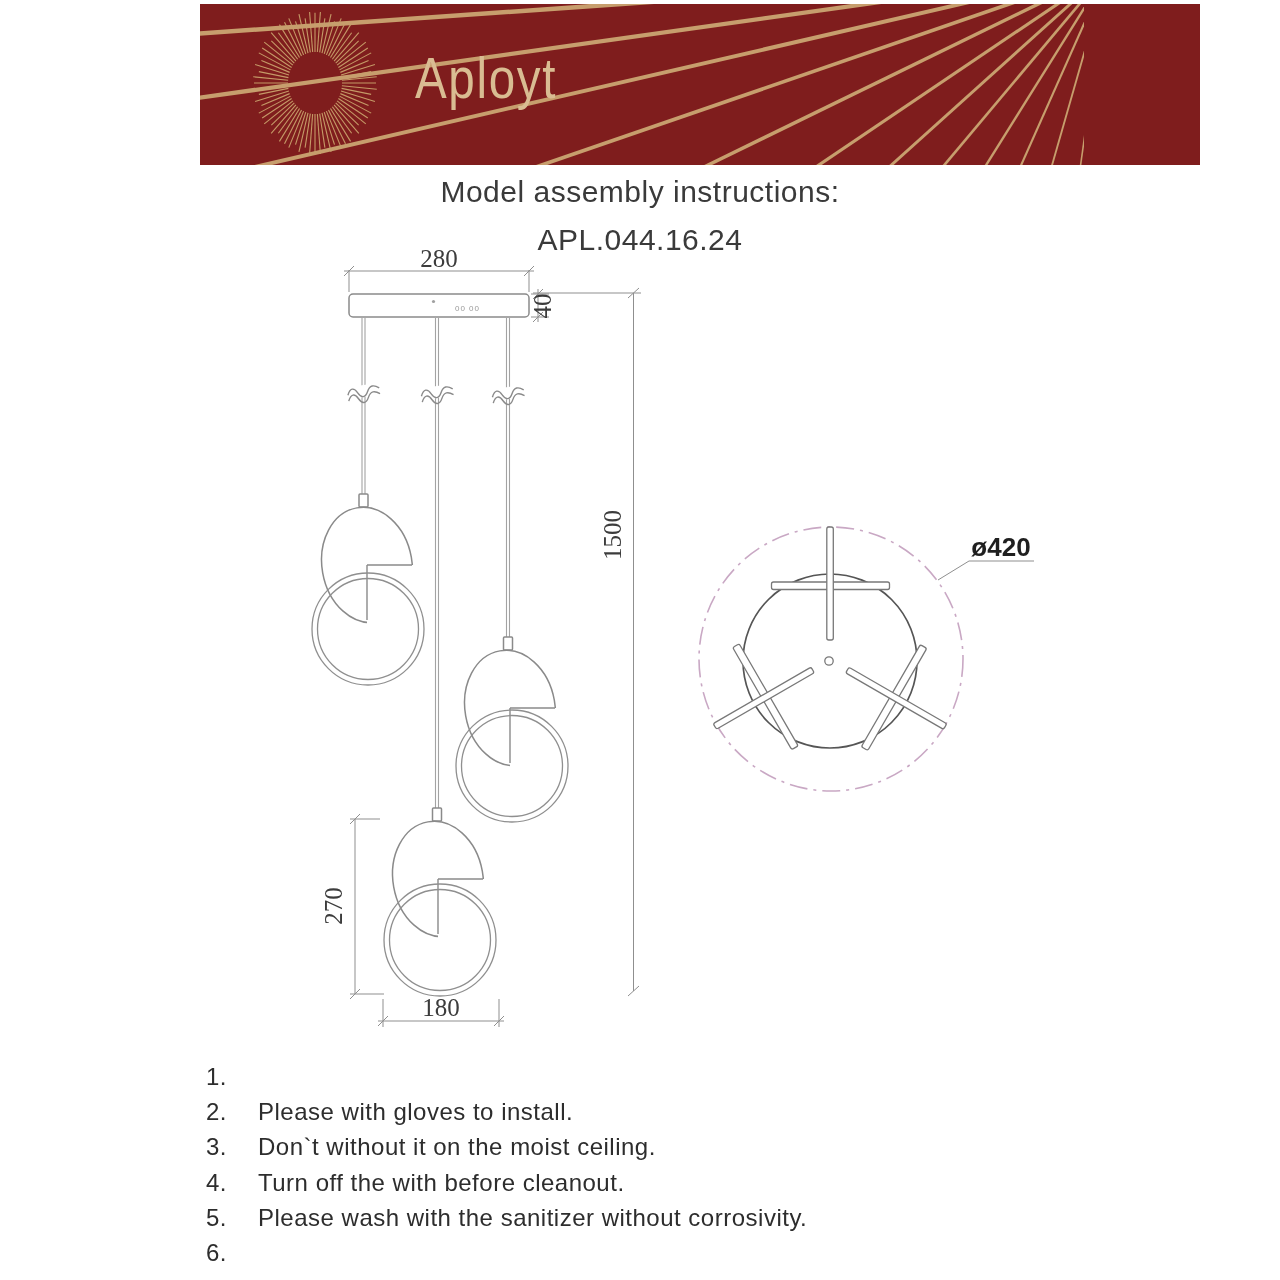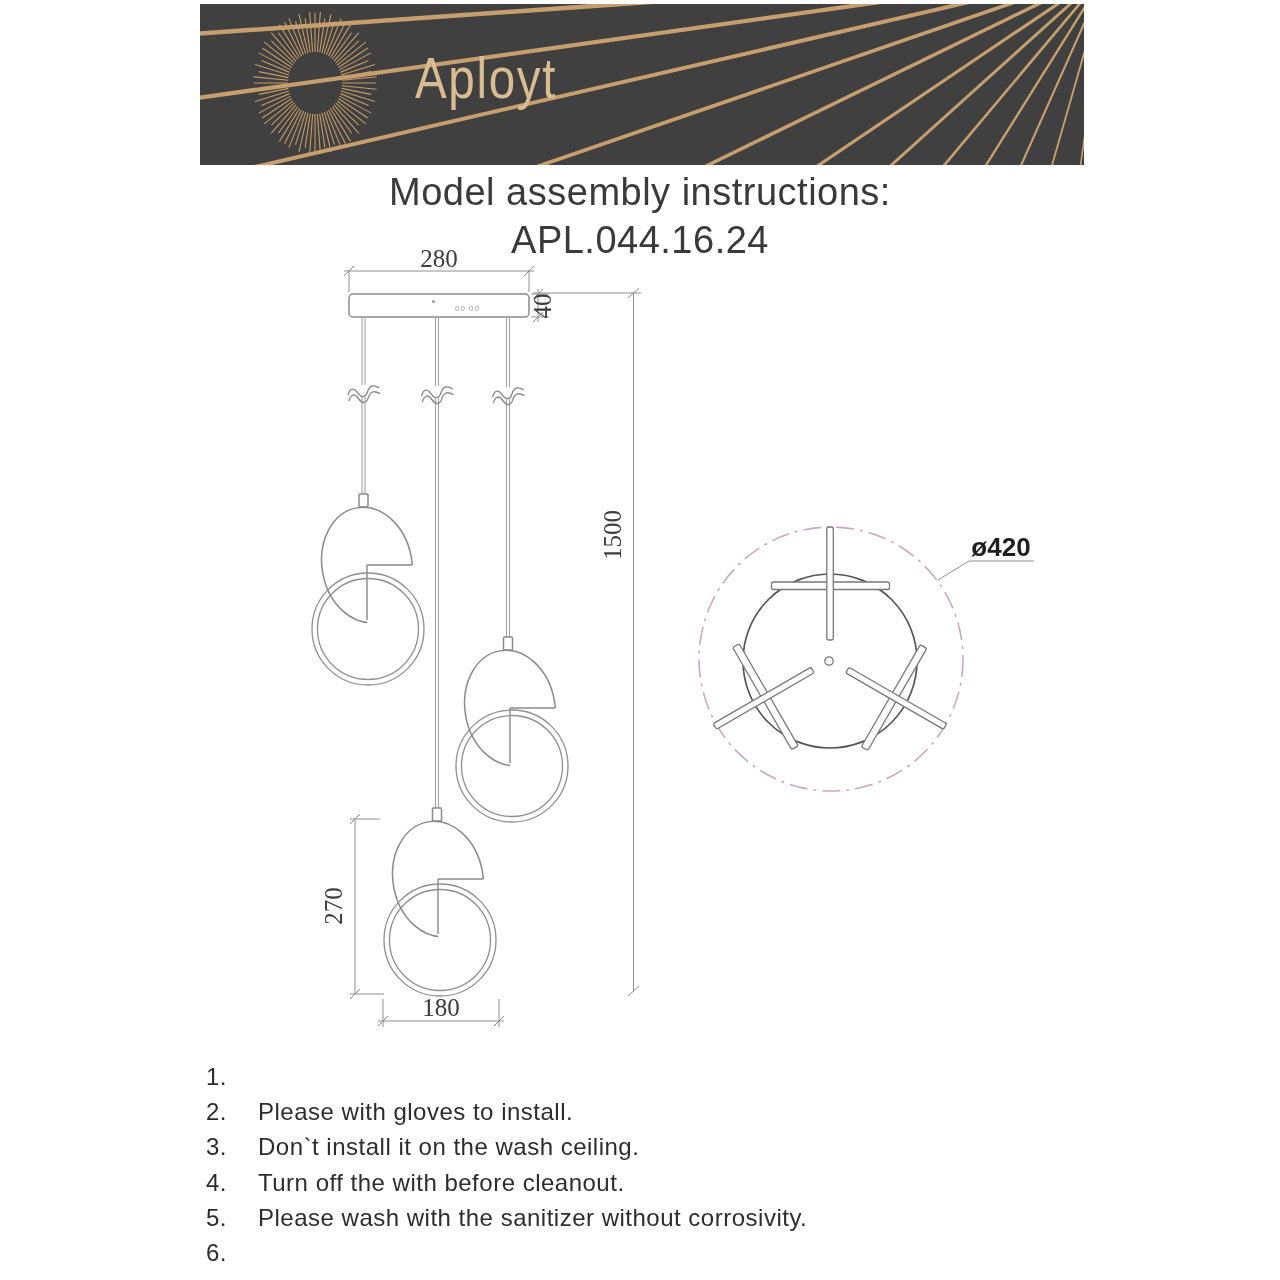--- a/index.html
+++ b/index.html
@@ -2,34 +2,34 @@
 <html><head>
 <meta charset="utf-8">
 <style>
   html,body{margin:0;padding:0;}
   body{
     width:1280px;height:1280px;position:relative;background:#ffffff;
     font-family:"Liberation Sans", sans-serif;overflow:hidden;
   }
   
   .banner{
-    position:absolute;left:200px;top:4px;width:884px;height:161px;
-    background:#404040;overflow:hidden;
+    position:absolute;left:200px;top:4px;width:1000px;height:161px;
+    background:#7f1d1d;overflow:hidden;
   }
   .banner svg{position:absolute;left:0;top:0;}
   .brand{
     position:absolute;left:215px;top:40px;
     font-family:"Liberation Sans", sans-serif;
     font-size:58px;font-weight:400;color:#d9bc92;letter-spacing:2px;
     transform:scaleX(.82);transform-origin:left center;white-space:nowrap;
   }
   
   .title-line{
     position:absolute;left:0;width:1280px;text-align:center;
-    color:#3a3a3a;font-size:38px;line-height:32px;letter-spacing:.5px;
+    color:#3a3a3a;font-size:30px;line-height:32px;letter-spacing:.5px;
     font-family:"Liberation Sans", sans-serif;
   }
   .t1{top:176px;}
   .t2{top:224px;}
   
   .drawing{position:absolute;left:0;top:0;}
   .obj{stroke:#8a8a8a;stroke-width:1.5;fill:#ffffff;}
   .objline{stroke:#8a8a8a;stroke-width:1.4;fill:none;}
   .cable{stroke:#a3a3a3;stroke-width:1.1;fill:none;}
   .dimline{stroke:#8f8f8f;stroke-width:1;fill:none;}
@@ -261,21 +261,21 @@
 <div class="instructions">
   <div class="inst-row">
     <span class="inst-num">1.</span>
   </div>
   <div class="inst-row">
     <span class="inst-num">2.</span>
     <span class="inst-text">Please with gloves to install.</span>
   </div>
   <div class="inst-row">
     <span class="inst-num">3.</span>
-    <span class="inst-text">Don`t install it on the wash ceiling.</span>
+    <span class="inst-text">Don`t without it on the moist ceiling.</span>
   </div>
   <div class="inst-row">
     <span class="inst-num">4.</span>
     <span class="inst-text">Turn off the with before cleanout.</span>
   </div>
   <div class="inst-row">
     <span class="inst-num">5.</span>
     <span class="inst-text">Please wash with the sanitizer without corrosivity.</span>
   </div>
   <div class="inst-row">

